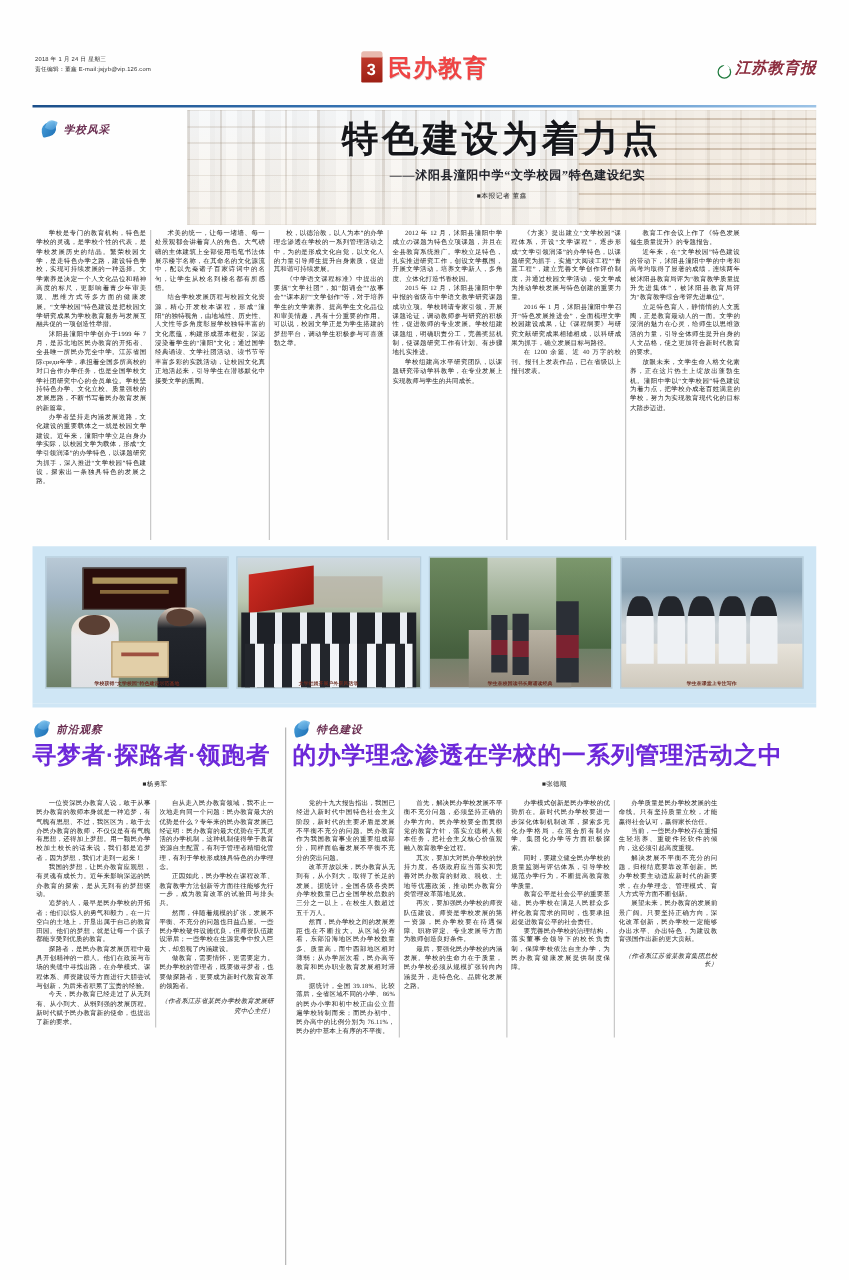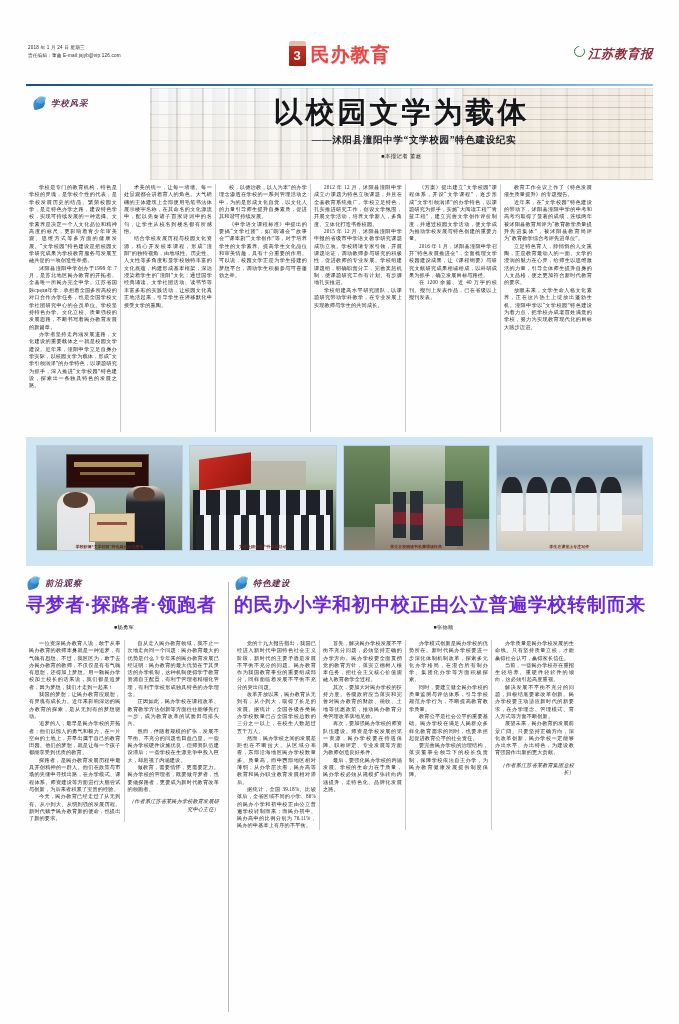--- a/index.html
+++ b/index.html
@@ -45,21 +45,21 @@
     background:#e8b9ae;border-radius:2px 2px 0 0;
   }
   .sect-title{
     font-family:"Liberation Sans","DejaVu Sans",sans-serif;
     font-size:19px;font-weight:bold;color:#ef4444;letter-spacing:1px;
     text-shadow:0.5px 0.5px 0 rgba(0,0,0,.15);
   }
 
   .mh-right{
     position:absolute;right:26px;top:2px;
-    display:flex;align-items:flex-start;gap:3px;
+    display:flex;align-items:flex-end;gap:3px;
   }
   .mh-logo-mark{
     width:9px;height:9px;border-radius:50%;
     border:1.6px solid #1f7a3d;
     position:relative;
   }
   .mh-logo-mark:after{
     content:"";position:absolute;left:3px;top:-1px;width:5px;height:5px;
     background:#fff;transform:rotate(45deg);
   }
@@ -289,21 +289,21 @@
 
     <div class="sec-badge">
       <div class="leaf-icon">
         <div class="l1"></div>
           <div class="l2"></div>
       </div>
       <div class="sec-badge-text">学校风采</div>
     </div>
 
     <div class="headline-wrap">
-      <div class="headline">以校园文学为载体</div>
+      <div class="headline">特色建设为着力点</div>
       <div class="subhead">——沭阳县潼阳中学“文学校园”特色建设纪实</div>
       <div class="byline-top">■本报记者  董鑫</div>
     </div>
   </div>
 
   <div class="top-body">
     <div class="tcol">
       <p>学校是专门的教育机构，特色是学校的灵魂，是学校个性的代表，是学校发展历史的结晶。繁荣校园文学，是走特色办学之路，建设特色学校，实现可持续发展的一种选择。文学素养是决定一个人文化品位和精神高度的标尺，更影响着青少年审美观、思维方式等多方面的健康发展。“文学校园”特色建设是把校园文学研究成果为学校教育服务与发展互融共促的一项创造性举措。</p>
       <p>沭阳县潼阳中学创办于1999 年 7 月，是苏北地区民办教育的开拓者、全县唯一所民办完全中学。江苏省国际среди年学，承担着全国多所高校的对口合作办学任务，也是全国学校文学社团研究中心的会员单位。学校坚持特色办学、文化立校、质量强校的发展思路，不断书写着民办教育发展的新篇章。</p>
       <p>办学者坚持走内涵发展道路，文化建设的重要载体之一就是校园文学建设。近年来，潼阳中学立足自身办学实际，以校园文学为载体，形成“文学引领润泽”的办学特色，以课题研究为抓手，深入推进“文学校园”特色建设，探索出一条独具特色的发展之路。</p>
@@ -407,21 +407,21 @@
     </div>
 
     <div class="bot-right">
       <div class="bsec-badge">
         <div class="leaf-icon">
           <div class="l1"></div>
             <div class="l2"></div>
         </div>
         <div class="sec-badge-text">特色建设</div>
       </div>
-      <div class="bheadline r">的民办小学和初中校正由公立普遍学校转制而来</div>
+      <div class="bheadline r">的办学理念渗透在学校的一系列管理活动之中</div>
       <div class="bbyline">■张德顺</div>
       <div class="bcols">
         <div class="bcol rcol">
           <p>党的十九大报告指出，我国已经进入新时代中国特色社会主义阶段，新时代的主要矛盾是发展不平衡不充分的问题。民办教育作为我国教育事业的重要组成部分，同样面临着发展不平衡不充分的突出问题。</p>
           <p>改革开放以来，民办教育从无到有，从小到大，取得了长足的发展。据统计，全国各级各类民办学校数量已占全国学校总数的三分之一以上，在校生人数超过五千万人。</p>
           <p>然而，民办学校之间的发展差距也在不断拉大。从区域分布看，东部沿海地区民办学校数量多、质量高，而中西部地区相对薄弱；从办学层次看，民办高等教育和民办职业教育发展相对滞后。</p>
           <p>据统计，全国 39.18%、比较落后，全省区域不同的小学、86%的民办小学和初中校正由公立普遍学校转制而来；而民办初中、民办高中的比例分别为 76.11%，民办的中基本上有序的不平衡。</p>
         </div>
         <div class="bcol rcol">
           <p>首先，解决民办学校发展不平衡不充分问题，必须坚持正确的办学方向。民办学校要全面贯彻党的教育方针，落实立德树人根本任务，把社会主义核心价值观融入教育教学全过程。</p>

